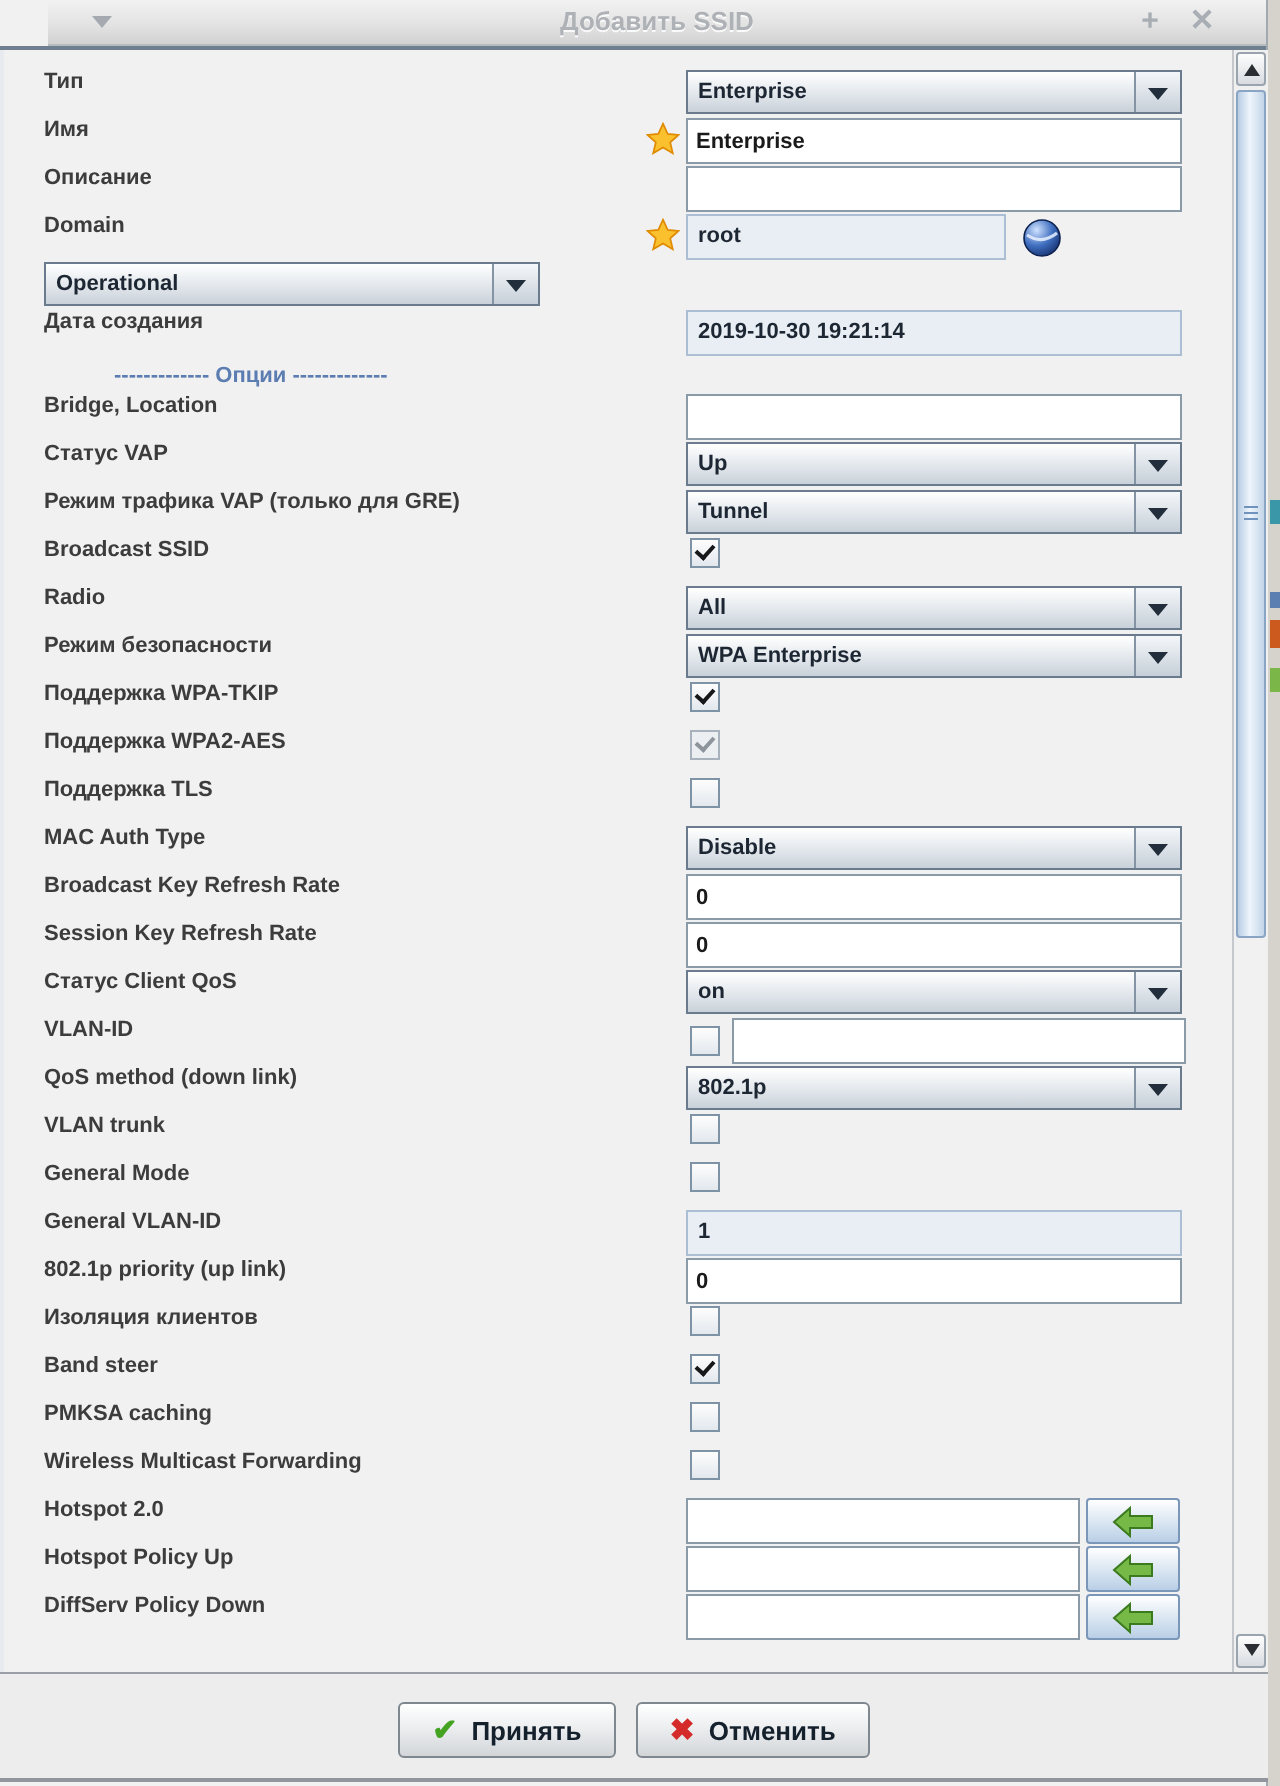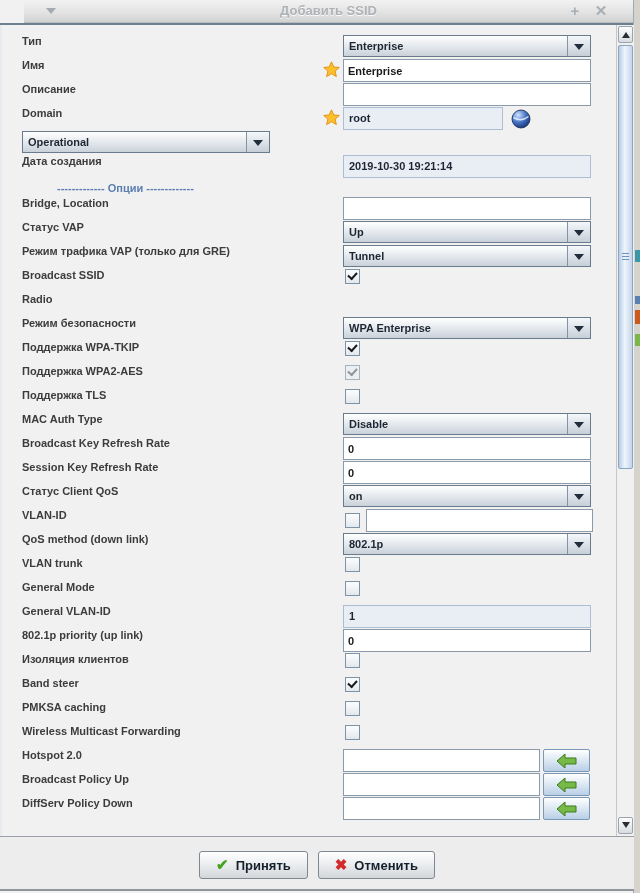--- a/index.html
+++ b/index.html
@@ -200,20 +200,26 @@
           </span>
         </div>
         <div class="row">
           <span class="row-label">Broadcast SSID</span>
           <span class="row-field">
             <span class="checkbox checked"></span>
           </span>
         </div>
         <div class="row">
           <span class="row-label">Radio</span>
+          <span class="row-field">
+            <div class="combo">
+              <span class="combo-value">All</span>
+              <span class="combo-arrow"></span>
+            </div>
+          </span>
         </div>
         <div class="row">
           <span class="row-label">Режим безопасности</span>
           <span class="row-field">
             <div class="combo">
               <span class="combo-value">WPA Enterprise</span>
               <span class="combo-arrow"></span>
             </div>
           </span>
         </div>
@@ -334,21 +340,21 @@
           <span class="row-field">
             <input class="textbox short" value="" style="">
             <button class="arrow-btn">
               <svg viewBox="0 0 22 16" width="22" height="16">
                 <path d="M9 1 L9 5 L20 5 L20 11 L9 11 L9 15 L1 8 Z" fill="#76b947" stroke="#3c7a1e" stroke-width="1"></path>
               </svg>
             </button>
           </span>
         </div>
         <div class="row">
-          <span class="row-label">Broadcast Policy Up</span>
+          <span class="row-label">Hotspot Policy Up</span>
           <span class="row-field">
             <input class="textbox short" value="" style="">
             <button class="arrow-btn">
               <svg viewBox="0 0 22 16" width="22" height="16">
                 <path d="M9 1 L9 5 L20 5 L20 11 L9 11 L9 15 L1 8 Z" fill="#76b947" stroke="#3c7a1e" stroke-width="1"></path>
               </svg>
             </button>
           </span>
         </div>
         <div class="row">

